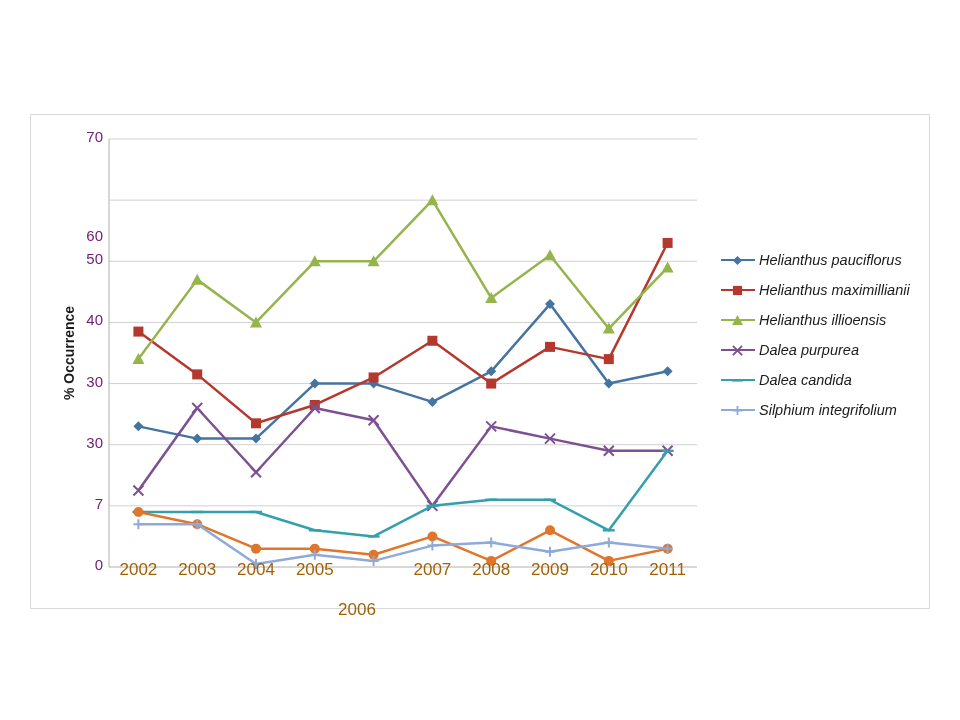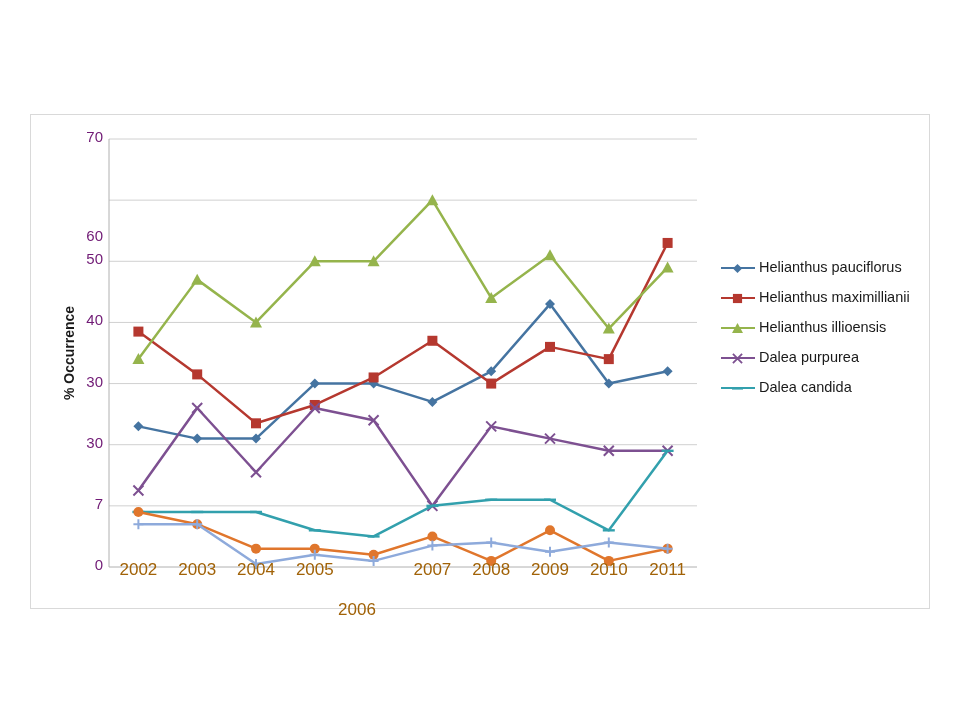--- a/index.html
+++ b/index.html
@@ -74,22 +74,23 @@
     color: #a16207;
   }
   #legend {
     position: absolute;
     left: 690px;
     top: 130px;
     width: 210px;
   }
   .legend-row {
     display: flex;
-    align-items: flex-end;
+    align-items: center;
     height: 30px;
+    font-style: italic;
   }
   .legend-mark {
     width: 34px;
     height: 14px;
     position: relative;
     flex: 0 0 34px;
   }
   .legend-mark .lline {
     position: absolute;
     left: 0;
@@ -297,15 +298,26 @@
         <div class="legend-mark">
           <div class="lline" style="background: rgb(50, 160, 173);"></div>
           <svg class="lsym" viewBox="0 0 12 12" width="12" height="12">
             <g>
               <path d="M0,6 L12,6" stroke="#32a0ad" stroke-width="2.4" fill="none"></path>
             </g>
           </svg>
         </div>
         <div class="legend-label">Dalea candida</div>
       </div>
+      <div class="legend-row">
+        <div class="legend-mark">
+          <div class="lline" style="background: rgb(142, 170, 219);"></div>
+          <svg class="lsym" viewBox="0 0 12 12" width="12" height="12">
+            <g>
+              <path d="M1,6 L11,6 M6,1 L6,11" stroke="#8eaadb" stroke-width="2" fill="none"></path>
+            </g>
+          </svg>
+        </div>
+        <div class="legend-label">Silphium integrifolium</div>
+      </div>
     </div>
 
 </div>
 
 </body></html>

